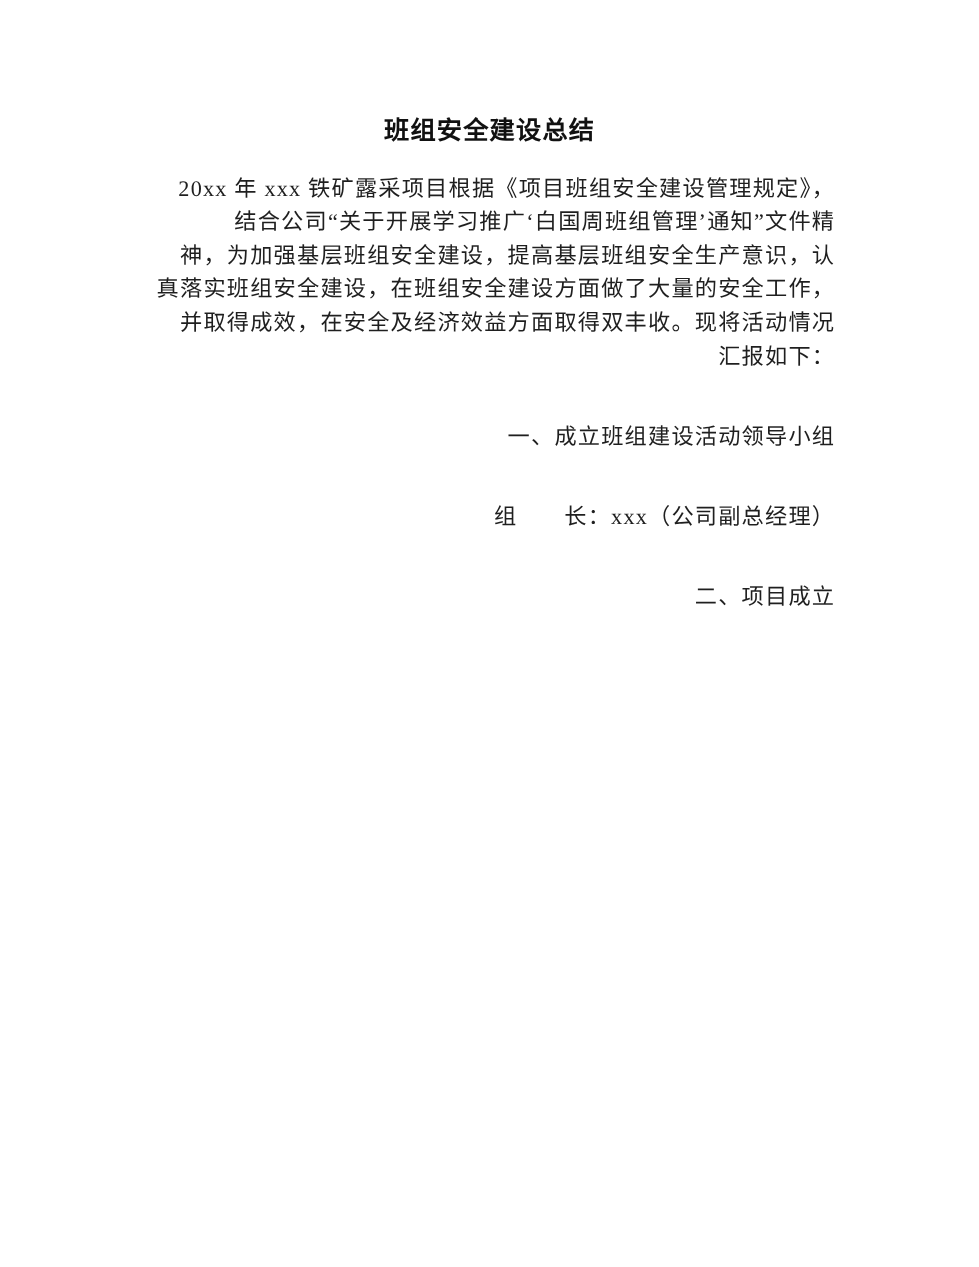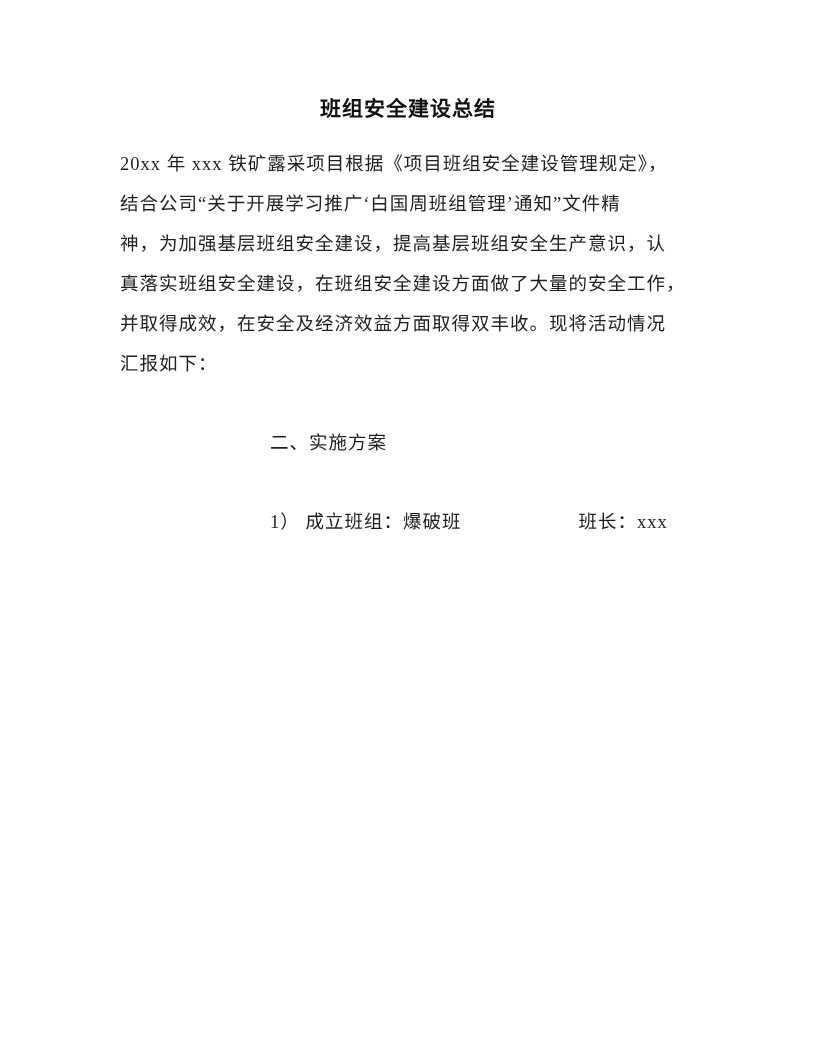--- a/index.html
+++ b/index.html
@@ -25,22 +25,22 @@
     margin: 0 0 16px 0;
     font-size: 21px;
     font-weight: bold;
     line-height: 38px;
     text-align: center;
     letter-spacing: 1px;
     color: #111111;
   }
   .para {
     margin: 0 0 38.8px 0;
-    line-height: 40px;
-    text-align: left;
+    line-height: 28px;
+    text-align: right;
     white-space: pre-wrap;
     word-break: break-all;
   }
   .para.indented {
     text-indent: 150px;
   }
 </style>
 </head>
 <body>
 
@@ -48,22 +48,23 @@
 
   <h1 class="doc-title">班组安全建设总结</h1>
 
   <p class="para">20xx 年 xxx 铁矿露采项目根据《项目班组安全建设管理规定》，
 结合公司“关于开展学习推广‘白国周班组管理’通知”文件精
 神，为加强基层班组安全建设，提高基层班组安全生产意识，认
 真落实班组安全建设，在班组安全建设方面做了大量的安全工作，
 并取得成效，在安全及经济效益方面取得双丰收。现将活动情况
 汇报如下：</p>
 
+  <p class="para indented">一、成立班组建设活动领导小组</p>
+
+
+  <p class="para indented">组　　长：xxx（公司副总经理）</p>
 
 
 
+  <p class="para indented">二、项目成立</p>
 
-
-  <p class="para indented">二、实施方案</p>
-
-  <p class="para indented">1） 成立班组：爆破班　　　　　　班长：xxx</p>
 
 </div>
 
 </body></html>

